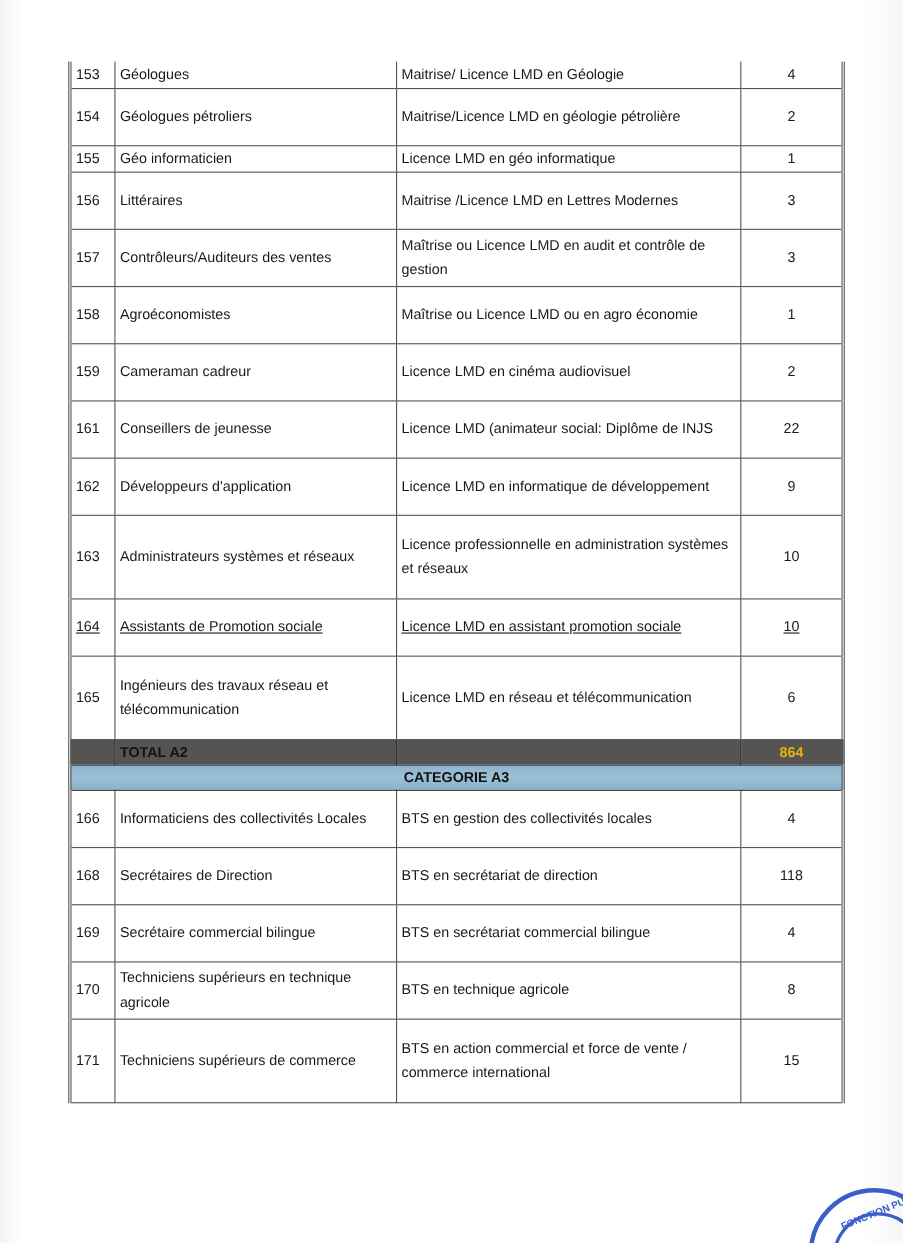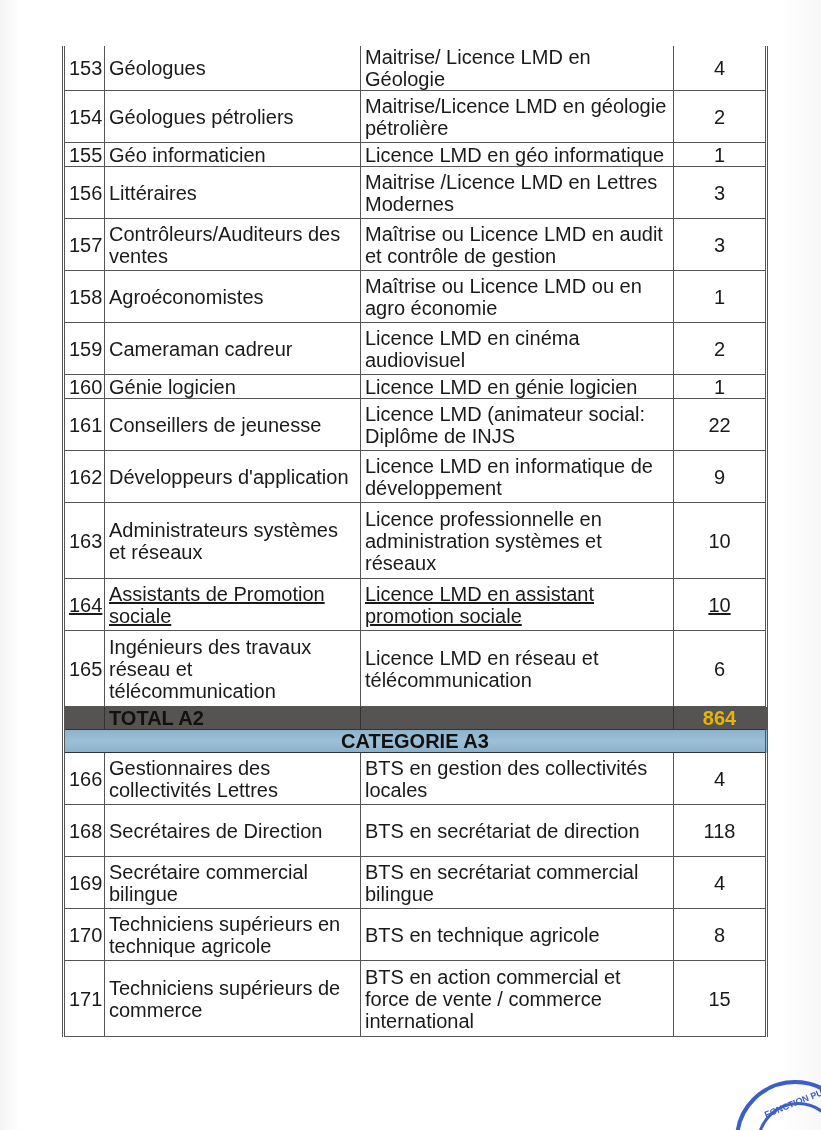--- a/index.html
+++ b/index.html
@@ -7,25 +7,25 @@
     width: 821px; height: 1130px; overflow: hidden;
     background: #ffffff; position: relative;
     font-family: "Liberation Sans", sans-serif;
     color: #1a1a1a;
   }
   .page-edge {
     position: absolute; left: 0; top: 0; width: 821px; height: 1130px;
     background: linear-gradient(90deg, #f4f4f4 0, #ffffff 20px, #ffffff 780px, #f7f7f7 821px);
   }
   table.grid {
-    position: absolute; left: 62px; top: 46px;
+    position: absolute; left: 62px; top: 56px;
     width: 703px;
     border-collapse: collapse;
     table-layout: fixed;
-    font-size: 20px;
+    font-size: 13px;
     line-height: 22px;
   }
   table.grid td {
     border: 1px solid #555;
     padding: 0 4px;
     vertical-align: middle;
   }
   table.grid tr:first-child td { border-top: none; }
   col.c-num { width: 41px; }
   col.c-job { width: 256px; }
@@ -120,26 +120,20 @@
         <td class="job">Agroéconomistes</td>
         <td class="dip">Maîtrise ou Licence LMD ou en agro économie</td>
         <td class="qty outer-right">1</td>
       </tr>
       <tr style="height: 52px;">
         <td class="num outer-left">159</td>
         <td class="job">Cameraman cadreur</td>
         <td class="dip">Licence LMD en cinéma audiovisuel</td>
         <td class="qty outer-right">2</td>
       </tr>
-      <tr style="height: 24px;">
-        <td class="num outer-left">160</td>
-        <td class="job">Génie logicien</td>
-        <td class="dip">Licence LMD en génie logicien</td>
-        <td class="qty outer-right">1</td>
-      </tr>
       <tr style="height: 52px;">
         <td class="num outer-left">161</td>
         <td class="job">Conseillers de jeunesse</td>
         <td class="dip">Licence LMD (animateur social: Diplôme de INJS</td>
         <td class="qty outer-right">22</td>
       </tr>
       <tr style="height: 52px;">
         <td class="num outer-left">162</td>
         <td class="job">Développeurs d'application</td>
         <td class="dip">Licence LMD en informatique de développement</td>
@@ -171,21 +165,21 @@
       <td></td>
       <td class="qty outer-right">864</td>
     </tr>
     <tr class="category">
       <td colspan="4" class="outer-left outer-right"><b>CATEGORIE  A3</b></td>
     </tr>
   </tbody>
   <tbody id="tbody-a3">
       <tr style="height: 52px;">
         <td class="num outer-left">166</td>
-        <td class="job">Gestionnaires des collectivités Lettres</td>
+        <td class="job">Informaticiens des collectivités Locales</td>
         <td class="dip">BTS en gestion des collectivités locales</td>
         <td class="qty outer-right">4</td>
       </tr>
       <tr style="height: 52px;">
         <td class="num outer-left">168</td>
         <td class="job">Secrétaires de Direction</td>
         <td class="dip">BTS en secrétariat de direction</td>
         <td class="qty outer-right">118</td>
       </tr>
       <tr style="height: 52px;">

